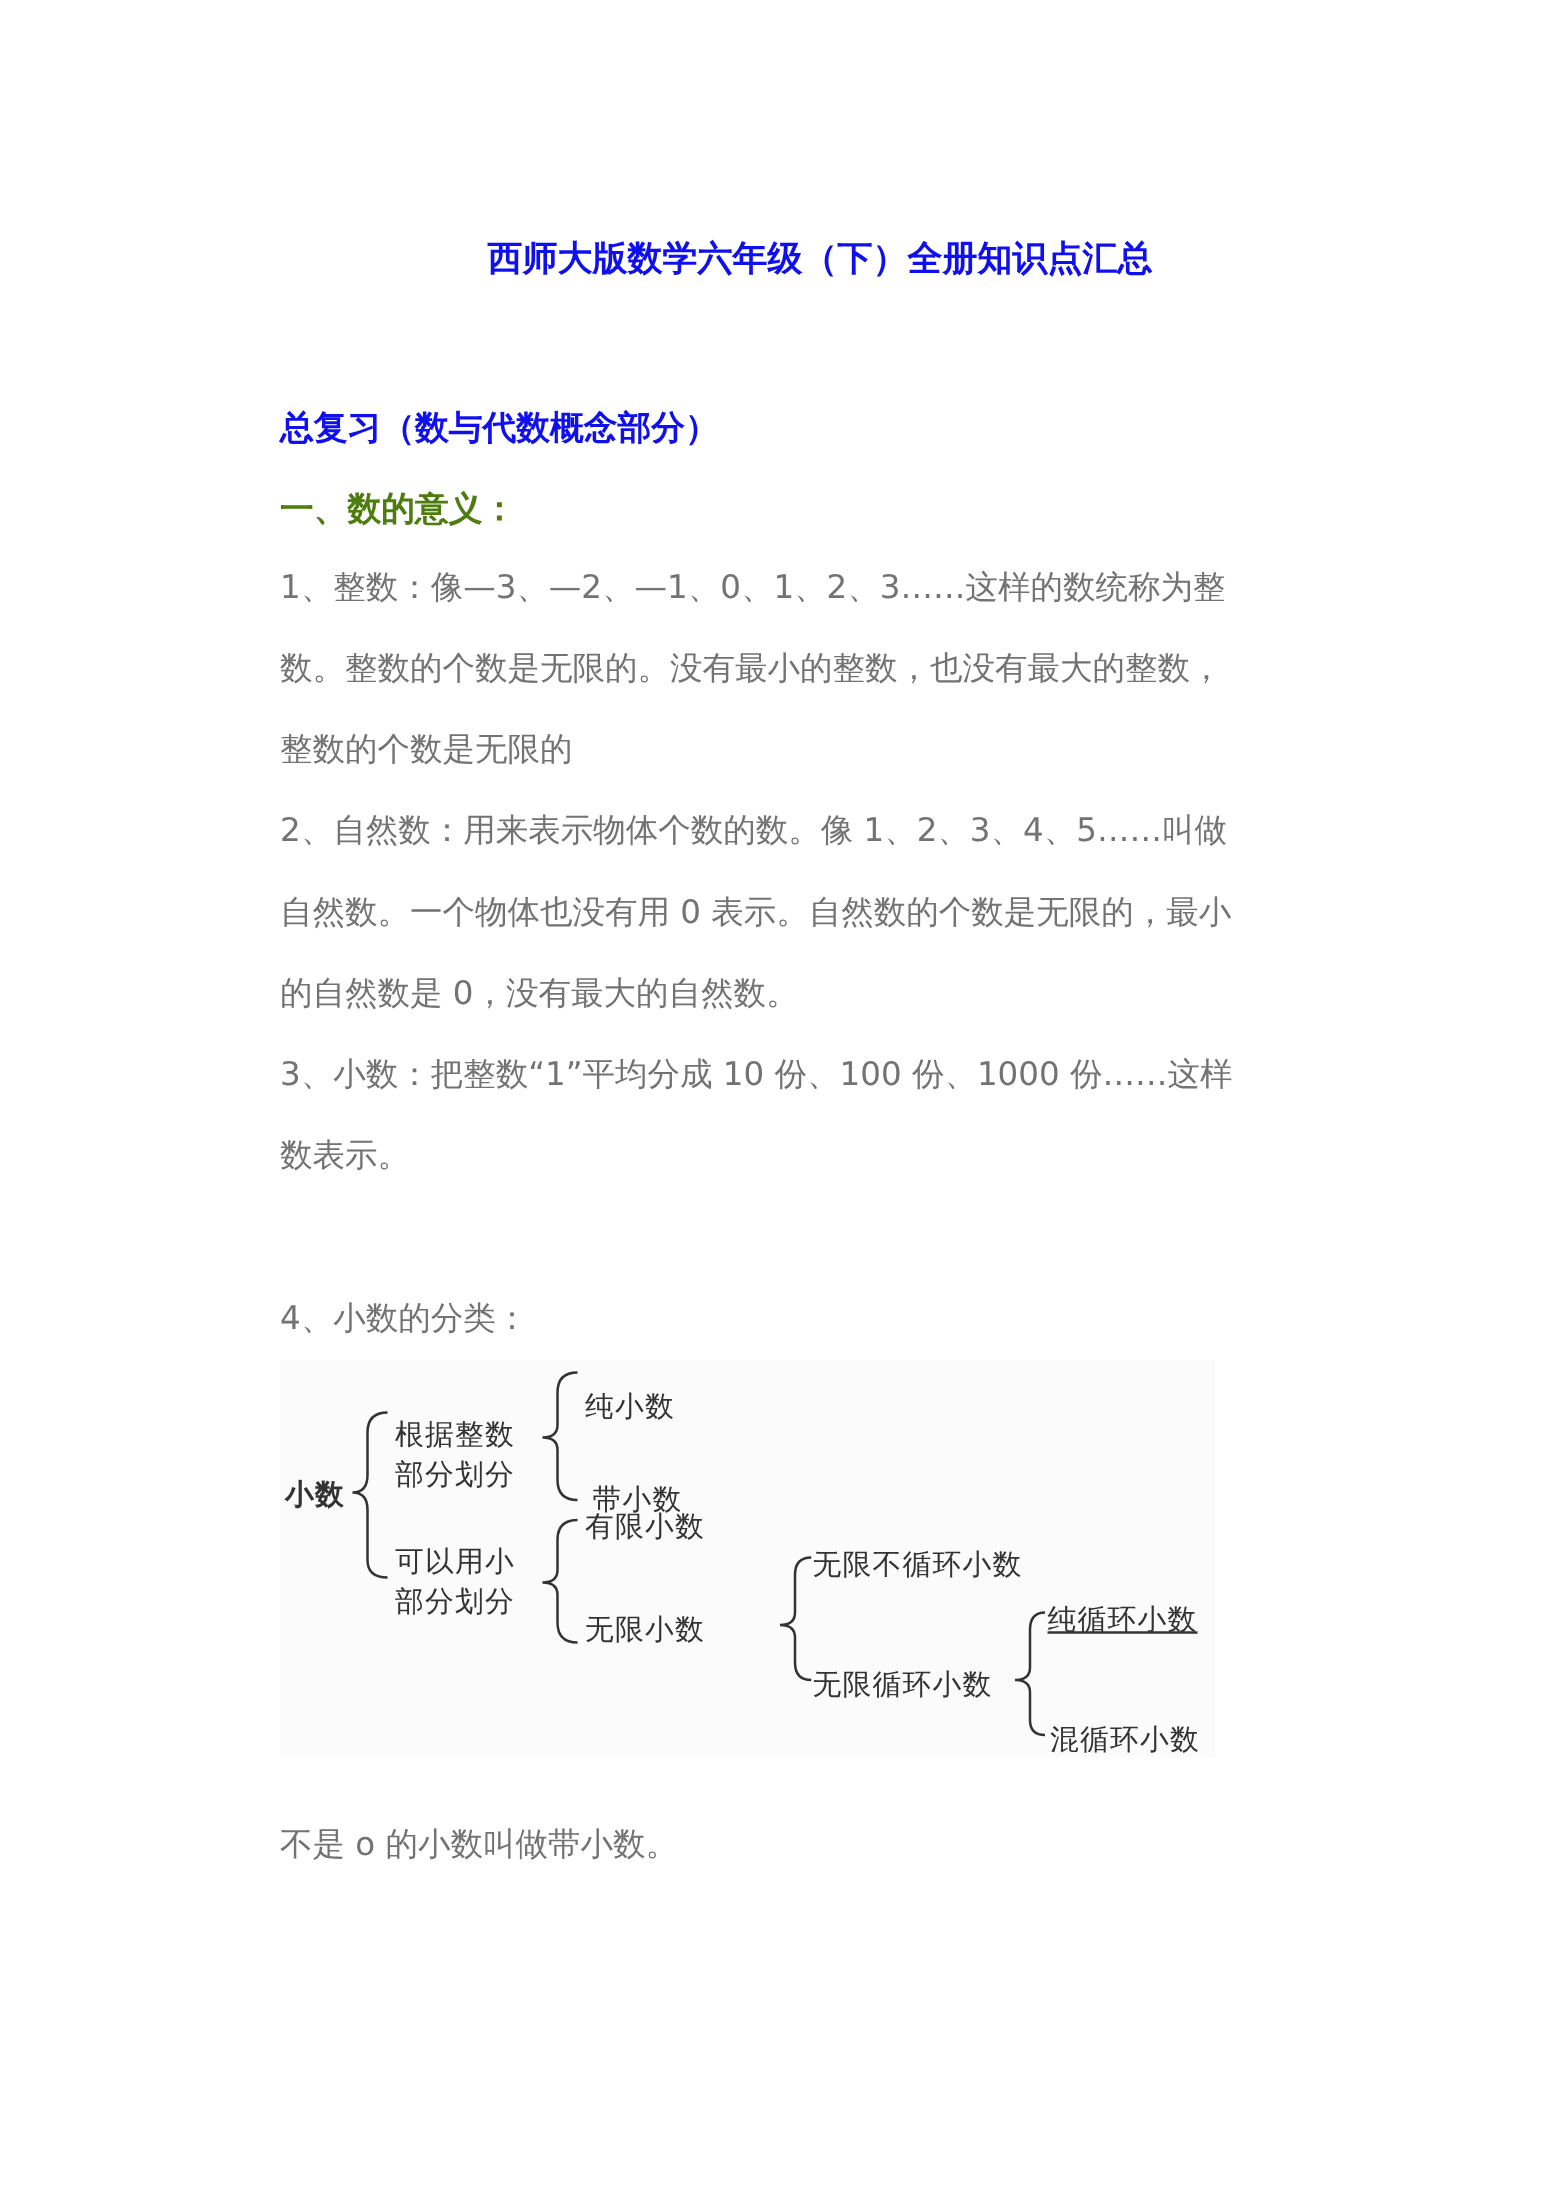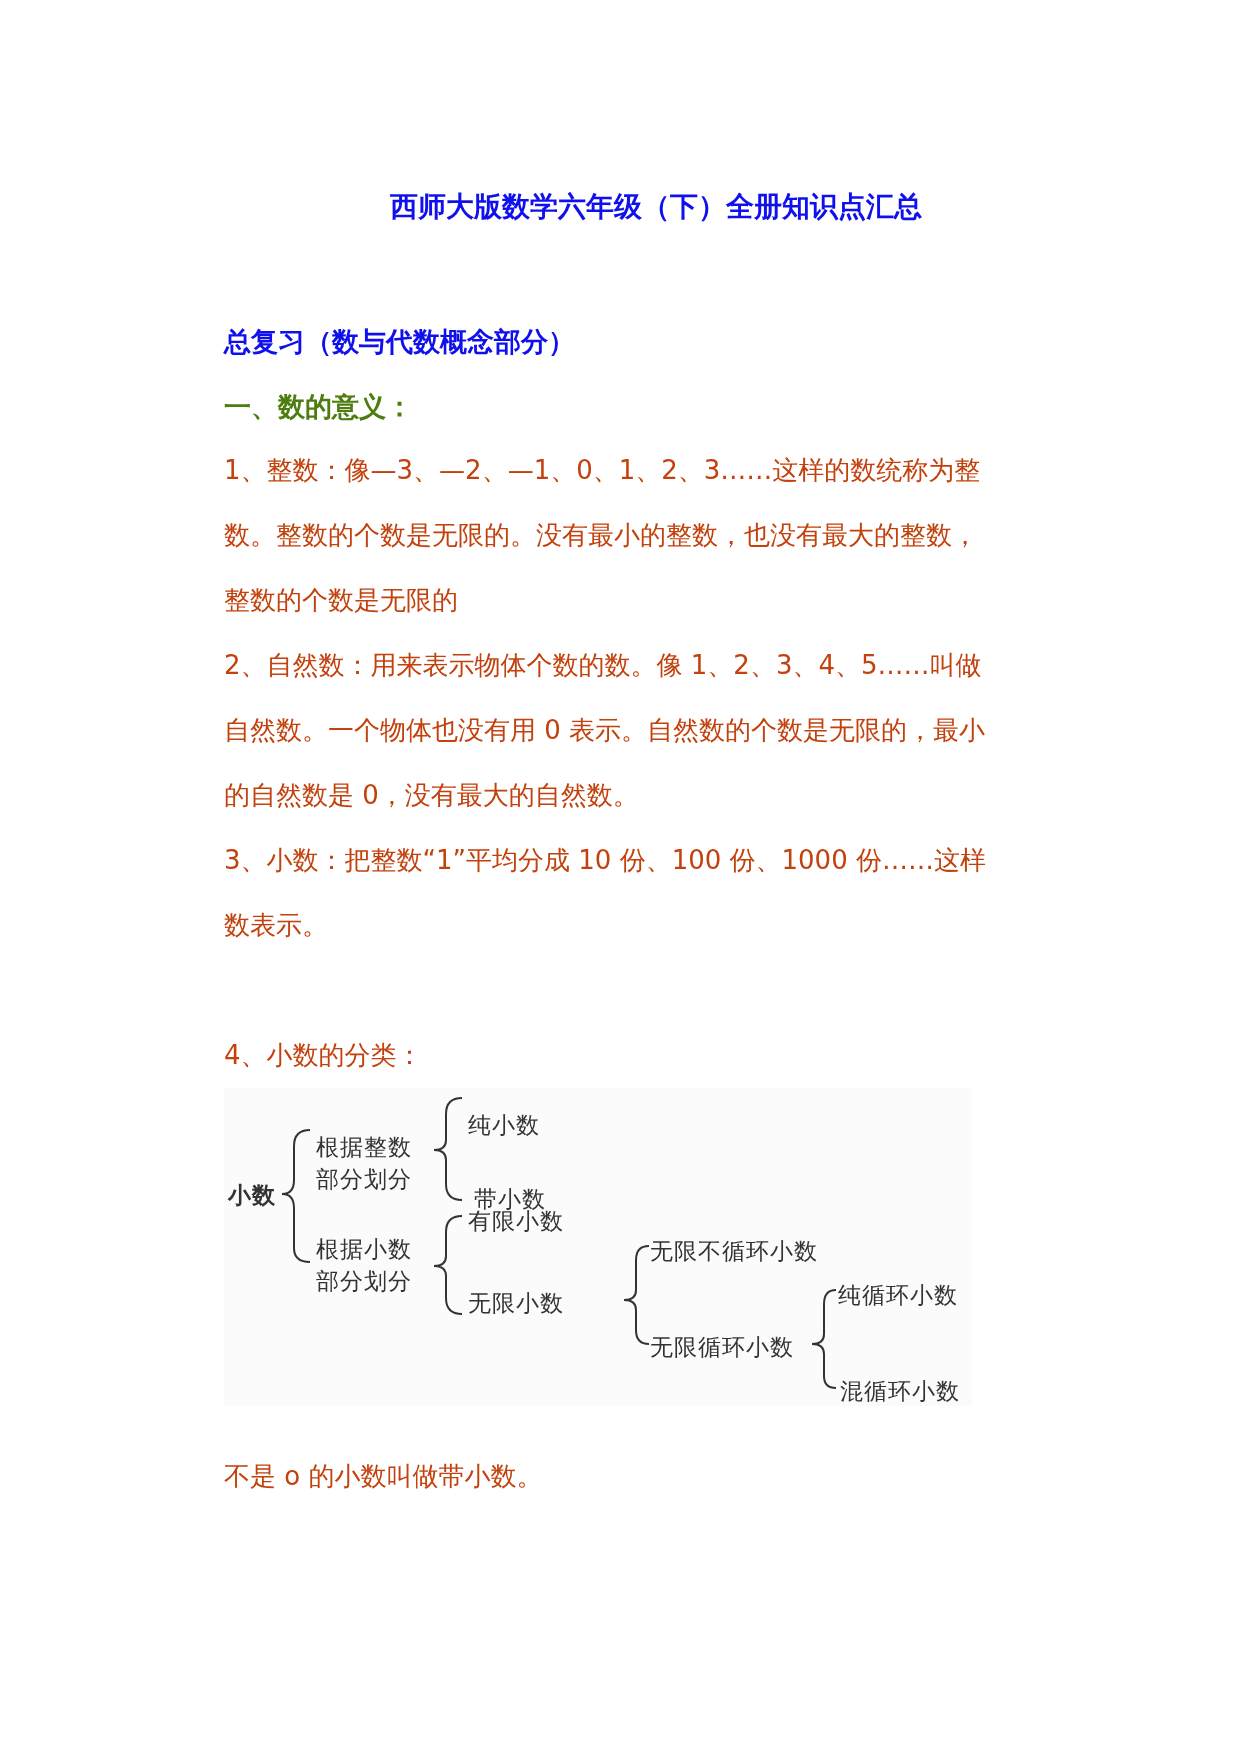--- a/index.html
+++ b/index.html
@@ -3,21 +3,21 @@
 <meta charset="utf-8">
 <style>
   html, body { margin: 0; padding: 0; background: #ffffff; }
   body { width: 1240px; height: 1754px; position: relative; overflow: hidden;
          font-family: "DejaVu Sans", "Liberation Sans", sans-serif; color: #000; }
   .page { position: absolute; left: 0; top: 16px; width: 1224px; height: 1754px; margin-left: 36px; }
   .title { position: absolute; left: 0; width: 1240px; top: 172px; text-align: center;
            font-size: 28px; font-weight: bold; color: #1010ee; letter-spacing: 0px; }
   .h2 { position: absolute; left: 188px; top: 308px; font-size: 27px; font-weight: bold; color: #1010ee; }
   .h3 { position: absolute; left: 188px; top: 373px; font-size: 27px; font-weight: bold; color: #4d7c0f; }
-  .para { position: absolute; left: 188px; width: 880px; font-size: 26px; line-height: 65px; color: #c2410c; }
+  .para { position: absolute; left: 188px; width: 880px; font-size: 26px; line-height: 65px; color: #737373; }
   .line { display: block; white-space: nowrap; height: 65px; }
   .diagram { position: absolute; left: 188px; top: 1072px; width: 748px; height: 318px; background: #fbfbfb; }
   .diagram svg { position: absolute; left: 0; top: 0; }
   .dlabel { position: absolute; font-family: "DejaVu Serif", "Liberation Serif", serif; font-size: 23px; color: #333; white-space: nowrap; letter-spacing: 1px; }
 </style>
 </head>
 <body>
 
 <div class="page">
 
@@ -65,30 +65,30 @@
     </svg>
 
     <div class="dlabel" style="left:4px; top:92px;font-weight:bold;">小数</div>
 
     <div class="dlabel" style="left:92px; top:44px;">根据整数</div>
     <div class="dlabel" style="left:92px; top:76px;">部分划分</div>
 
     <div class="dlabel" style="left:244px; top:22px;">纯小数</div>
     <div class="dlabel" style="left:250px; top:96px;">带小数</div>
 
-    <div class="dlabel" style="left:92px; top:146px;">根据小数</div>
+    <div class="dlabel" style="left:92px; top:146px;">可以用小</div>
     <div class="dlabel" style="left:92px; top:178px;">部分划分</div>
 
     <div class="dlabel" style="left:244px; top:118px;">有限小数</div>
     <div class="dlabel" style="left:244px; top:200px;">无限小数</div>
 
     <div class="dlabel" style="left:426px; top:148px;">无限不循环小数</div>
     <div class="dlabel" style="left:426px; top:244px;">无限循环小数</div>
 
-    <div class="dlabel" style="left:614px; top:192px;">纯循环小数</div>
+    <div class="dlabel" style="left:614px; top:192px;text-decoration:underline;">纯循环小数</div>
     <div class="dlabel" style="left:616px; top:288px;">混循环小数</div>
   </div>
 
   <div class="para" style="top:1428px;">
     <span class="line">不是 o 的小数叫做带小数。</span>
   </div>
 
 </div>
 
 </body></html>

